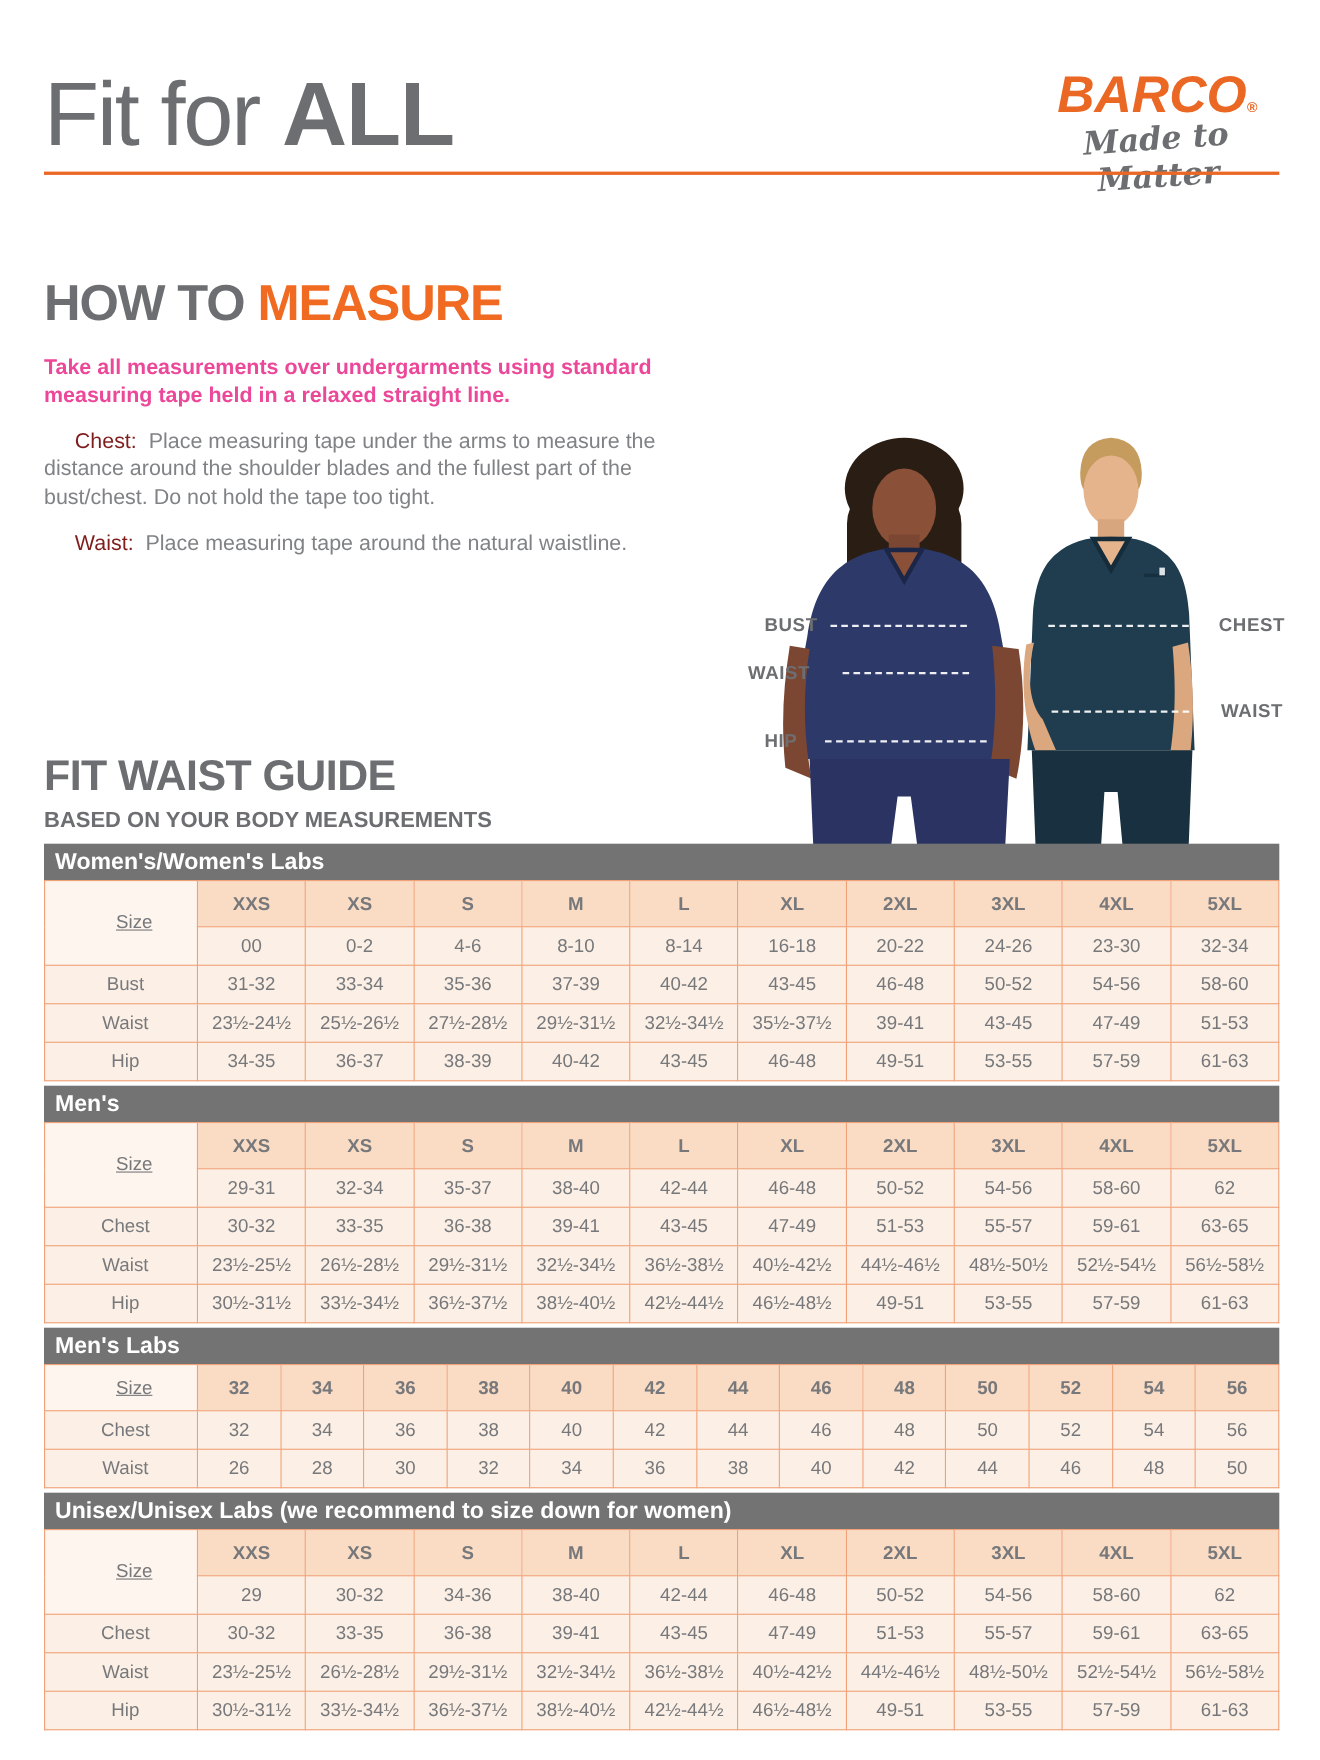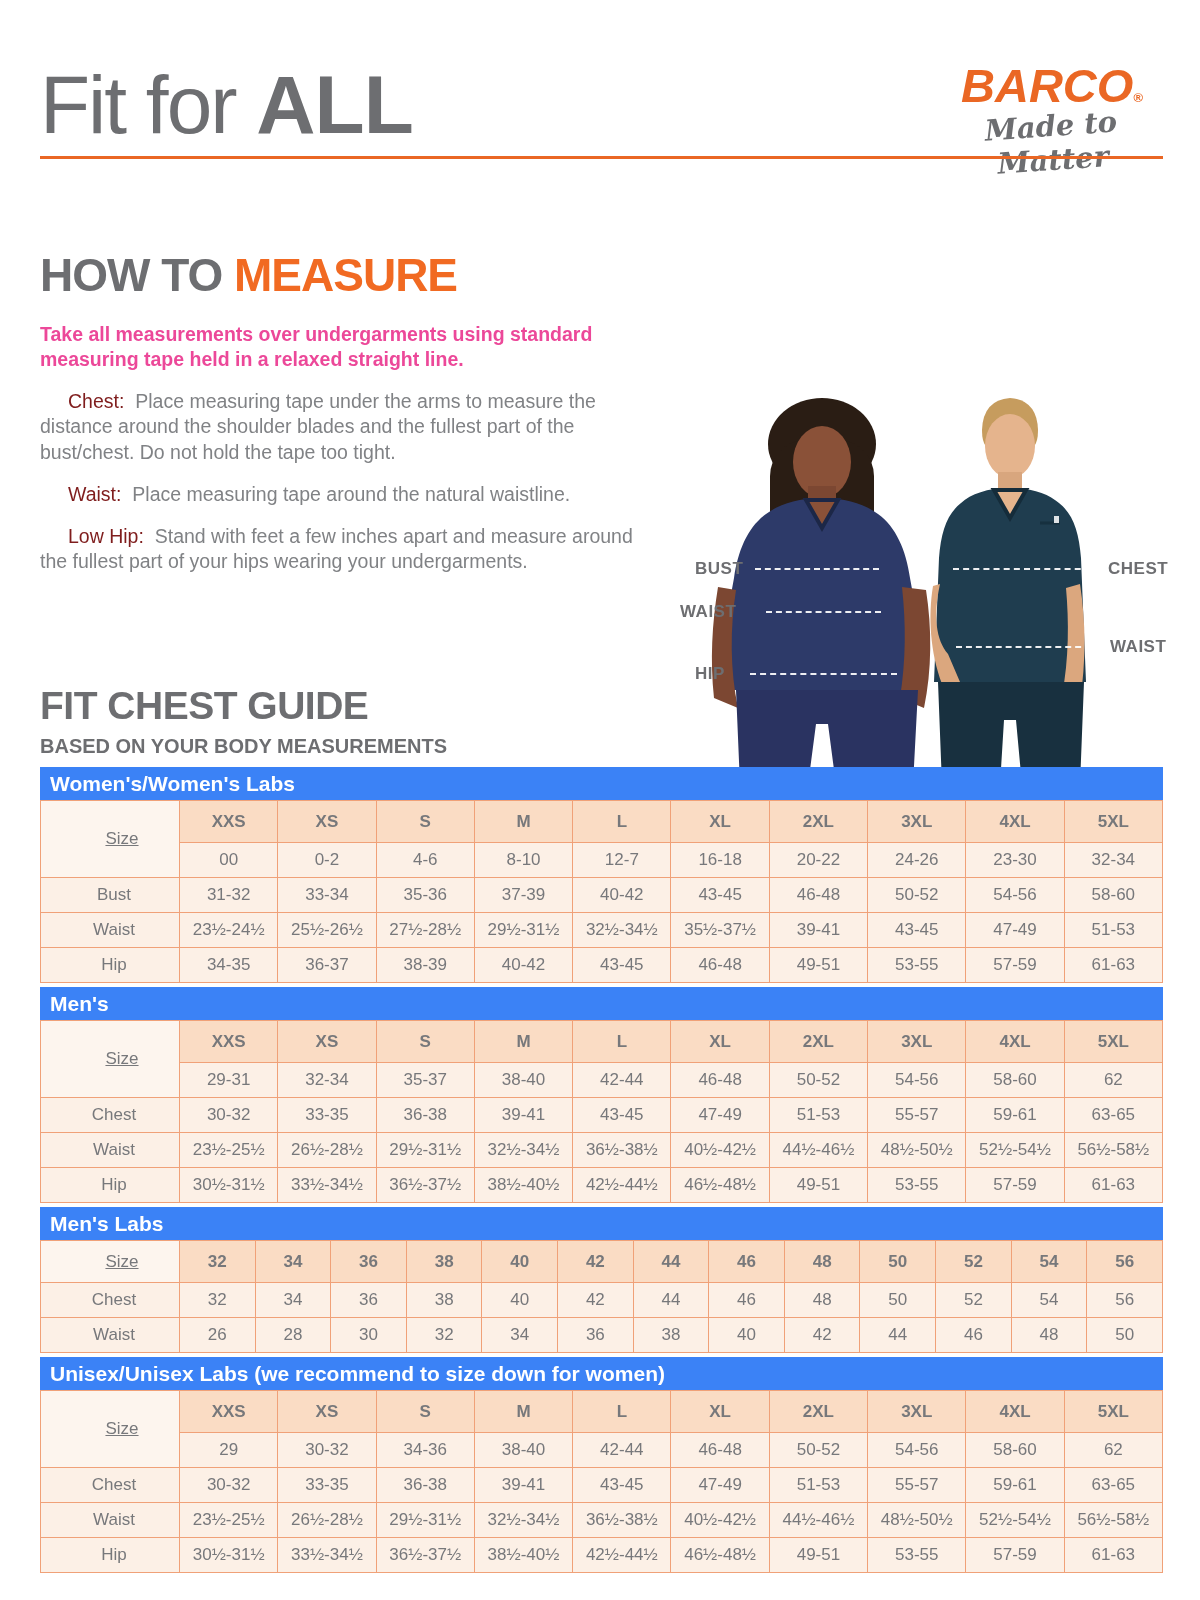--- a/index.html
+++ b/index.html
@@ -29,21 +29,21 @@
   .figure{position:absolute;left:650px;top:382px;width:550px;height:403px;overflow:hidden;}
   .figure svg{position:absolute;left:0;top:0;}
   .mline{position:absolute;border-top:2px dashed #fff;opacity:.92;}
   .mlabel{position:absolute;font-size:17px;font-weight:700;color:#6d6e71;letter-spacing:.5px;}
 
   
   .sizeguide{position:absolute;left:40px;top:684px;width:1123px;}
   .sizeguide h3{margin:0;font-size:39px;font-weight:800;color:#6d6e71;letter-spacing:-.5px;}
   .sizeguide h4{margin:7px 0 0 0;font-size:20px;font-weight:800;color:#6d6e71;letter-spacing:0;}
   .tables{margin-top:9px;}
-  .bar{height:33px;line-height:33px;background:#3b82f6;color:#fff;font-weight:700;
+  .bar{height:33px;line-height:33px;background:#737373;color:#fff;font-weight:700;
        font-size:21px;padding-left:10px;margin-top:4px;}
   table.sizes{width:100%;border-collapse:collapse;table-layout:fixed;background:#fcf0e6;
               border:1px solid #f0a178;}
   table.sizes td{font-size:17px;color:#77787b;text-align:center;height:32px;
                  border:1px solid #f0a178;overflow:hidden;white-space:nowrap;}
   td.sizecol{width:112px;text-align:left;padding-left:25px;background:#fdf5ee;text-decoration:underline;}
   td.rowlabel{width:112px;text-align:left;padding-left:9px;background:#fcf0e6;}
   tr.hdr-row td{height:39px;}
   td.hdr{background:#fadcc4;font-weight:700;color:#6d6e71;
          border-left:2px solid #fff;border-bottom:2px solid #fff;}
@@ -61,21 +61,20 @@
     <div class="tagline">Made to Matter</div>
   </div>
 
   <div class="rule"></div>
 
   <div class="howto">
     <h2><span>HOW TO </span><span class="orange">MEASURE</span></h2>
     <div class="intro">Take all measurements over undergarments using standard measuring tape held in a relaxed straight line.</div>
     <div class="mitem"><span class="olabel">Chest:</span>&nbsp; <span>Place measuring tape under the arms to measure the distance around the shoulder blades and the fullest part of the bust/chest. Do not hold the tape too tight.</span></div>
     <div class="mitem"><span class="olabel">Waist:</span>&nbsp; <span>Place measuring tape around the natural waistline.</span></div>
-    <div class="mitem"><span class="olabel">Low Hip:</span>&nbsp; <span>Stand with feet a few inches apart and measure around the fullest part of your hips wearing your undergarments.</span></div>
   </div>
 
   <div class="figure">
     <svg width="550" height="403" viewBox="0 0 550 403">
 
       <g>
         <ellipse cx="172" cy="62" rx="54" ry="46" fill="#2a1d14"></ellipse>
         <rect x="120" y="58" width="104" height="118" rx="36" fill="#2a1d14"></rect>
         <ellipse cx="172" cy="80" rx="29" ry="36" fill="#8a5138"></ellipse>
         <rect x="158" y="104" width="28" height="22" fill="#7c4732"></rect>
@@ -107,21 +106,21 @@
     <div class="mline" style="left:306px;top:264px;width:145px;"></div>
 
     <div class="mlabel" style="left:45px;top:177px;">BUST</div>
     <div class="mlabel" style="left:30px;top:220px;">WAIST</div>
     <div class="mlabel" style="left:45px;top:282px;">HIP</div>
     <div class="mlabel" style="left:458px;top:177px;">CHEST</div>
     <div class="mlabel" style="left:460px;top:255px;">WAIST</div>
   </div>
 
   <div class="sizeguide">
-    <h3>FIT CHEST GUIDE</h3>
+    <h3>FIT WAIST GUIDE</h3>
     <h4>BASED ON YOUR BODY MEASUREMENTS</h4>
     <div class="tables">
         <div class="bar">Women's/Women's Labs</div>
         <table class="sizes">
           <tbody>
             <tr class="hdr-row">
               <td class="sizecol" rowspan="2">Size</td>
               <td class="hdr">XXS</td>
               <td class="hdr">XS</td>
               <td class="hdr">S</td>
@@ -131,21 +130,21 @@
               <td class="hdr">2XL</td>
               <td class="hdr">3XL</td>
               <td class="hdr">4XL</td>
               <td class="hdr">5XL</td>
             </tr>
             <tr class="num-row">
               <td class="num">00</td>
               <td class="num">0-2</td>
               <td class="num">4-6</td>
               <td class="num">8-10</td>
-              <td class="num">12-7</td>
+              <td class="num">8-14</td>
               <td class="num">16-18</td>
               <td class="num">20-22</td>
               <td class="num">24-26</td>
               <td class="num">23-30</td>
               <td class="num">32-34</td>
             </tr>
             <tr class="data-row">
               <td class="rowlabel">Bust</td>
               <td class="val">31-32</td>
               <td class="val">33-34</td>

